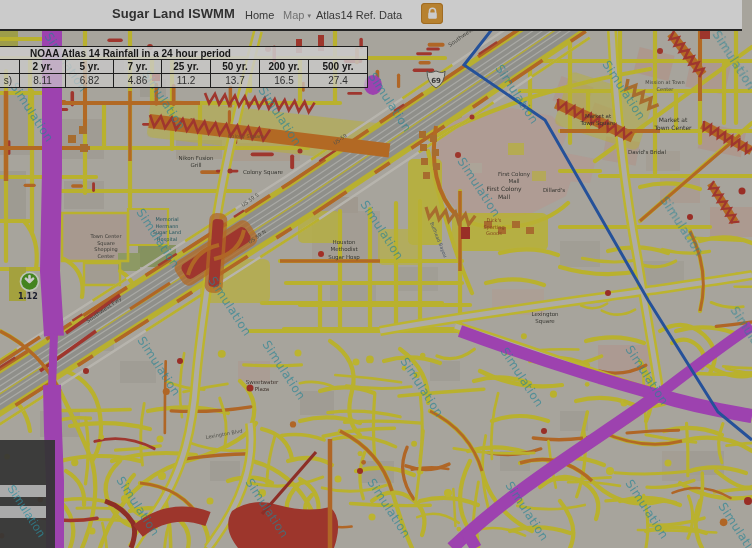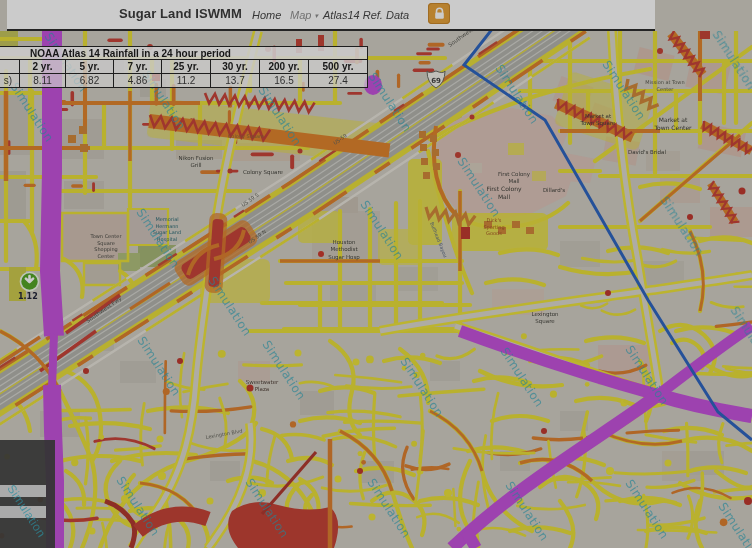--- a/index.html
+++ b/index.html
@@ -1,24 +1,24 @@
 <!DOCTYPE html>
 <html><head>
 <meta charset="utf-8">
 <style>
   html,body{margin:0;padding:0;background:#777;}
   #app{position:relative;width:752px;height:548px;overflow:hidden;background:#d2cec4;
        font-family:"Liberation Sans",sans-serif;}
   
-  #header{position:absolute;left:7px;top:0;width:648px;height:29px;background:#ffffff;
+  #header{position:absolute;left:0;top:0;width:742px;height:29px;background:#ffffff;
           border-bottom:2px solid #2e2e2e;box-sizing:content-box;z-index:20;
           display:flex;align-items:center;}
   #app-title{position:absolute;left:112px;top:6px;font-size:13px;font-weight:bold;
              color:#3d3d3d;letter-spacing:0.1px;}
-  .nav{position:absolute;top:9px;font-size:11px;color:#474747;font-style:italic;}
+  .nav{position:absolute;top:9px;font-size:11px;color:#474747;}
   #nav-home{left:245px;}
   #nav-map{left:283px;color:#8f8f8f;}
   #nav-map .caret{font-size:7px;position:relative;top:-1px;margin-left:3px;}
   #nav-atlas{left:316px;}
   #header-action-btn{position:absolute;left:421px;top:3px;width:22px;height:21px;border:none;
           background:#e6a23c;border-radius:4px;padding:0;display:flex;align-items:center;
           justify-content:center;box-shadow:0 0 0 1px #c9882c inset;}
   
   #map-wrap{position:absolute;left:0;top:31px;width:752px;height:517px;z-index:1;}
   #map-wrap svg{filter:blur(0.45px);}
@@ -766,21 +766,21 @@
     <tbody>
       <tr>
         <td class="t-title" colspan="8">NOAA Atlas 14 Rainfall in a 24 hour period</td>
       </tr>
       <tr id="rt-head-row">
         <td class="t-head c0"></td>
       <td class="t-head">2 yr.</td>
           <td class="t-head">5 yr.</td>
           <td class="t-head">7 yr.</td>
           <td class="t-head">25 yr.</td>
-          <td class="t-head">30 yr.</td>
+          <td class="t-head">50 yr.</td>
           <td class="t-head">200 yr.</td>
           <td class="t-head">500 yr.</td>
         </tr>
       <tr id="rt-val-row">
         <td class="t-val c0">s)</td>
       <td class="t-val">8.11</td>
           <td class="t-val">6.82</td>
           <td class="t-val">4.86</td>
           <td class="t-val">11.2</td>
           <td class="t-val">13.7</td>

